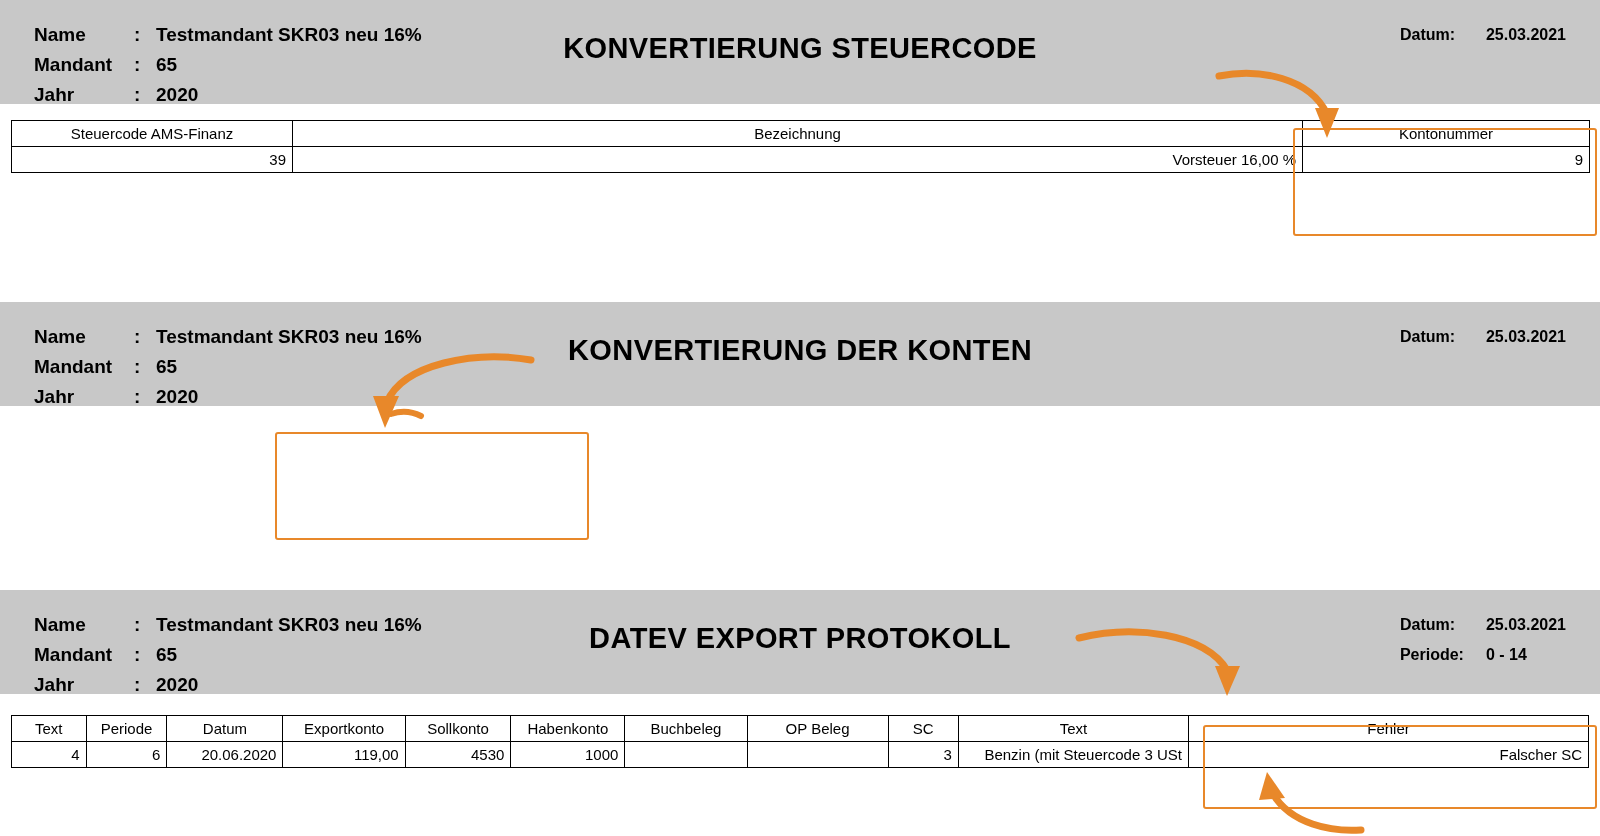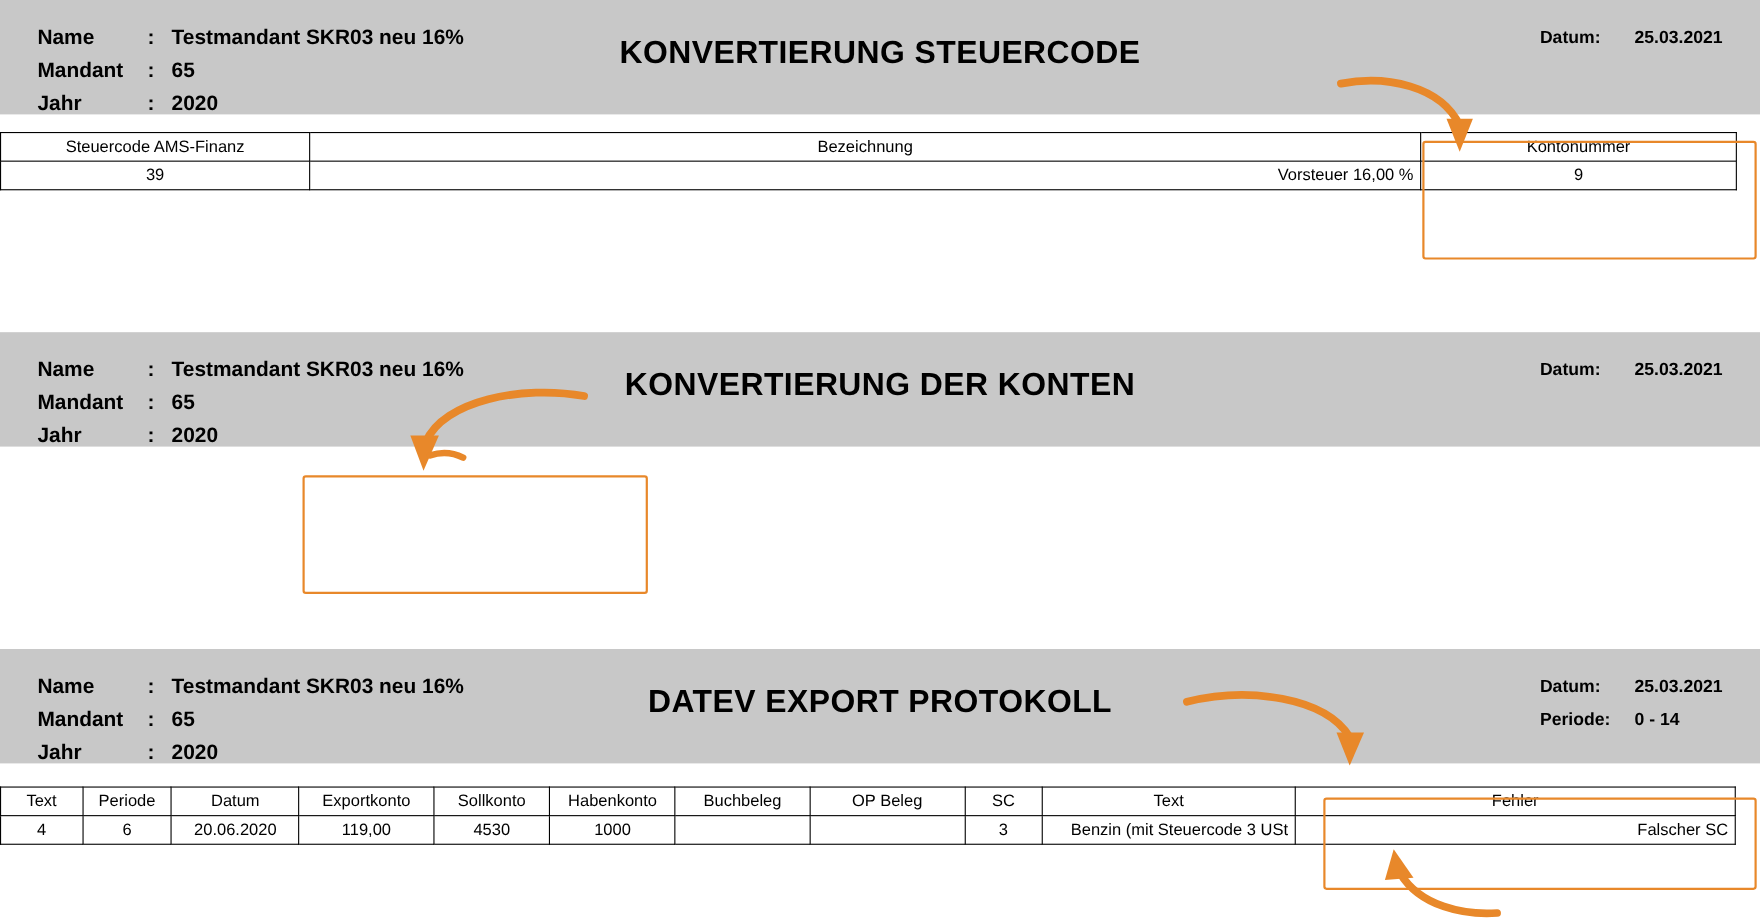--- a/index.html
+++ b/index.html
@@ -90,36 +90,37 @@
   .date-block .dlabel {
     display: inline-block;
     width: 86px;
   }
 
   
   table.rpt {
     border-collapse: collapse;
     table-layout: fixed;
     width: 1578px;
+    margin-left: 11px;
     font-size: 15px;
   }
   table.rpt th, table.rpt td {
     border: 1px solid #000000;
     padding: 4px 6px;
     font-weight: normal;
     height: 24px;
     box-sizing: border-box;
     overflow: hidden;
     white-space: nowrap;
   }
   table.rpt th {
     text-align: center;
     font-size: 15px;
   }
-  td.num { text-align: center; }
+  td.num { text-align: right; }
   td.txt { text-align: right; }
 
   
   .hl-box {
     position: absolute;
     border: 2px solid #e8882a;
     border-radius: 3px;
     pointer-events: none;
   }
   .arrow {

